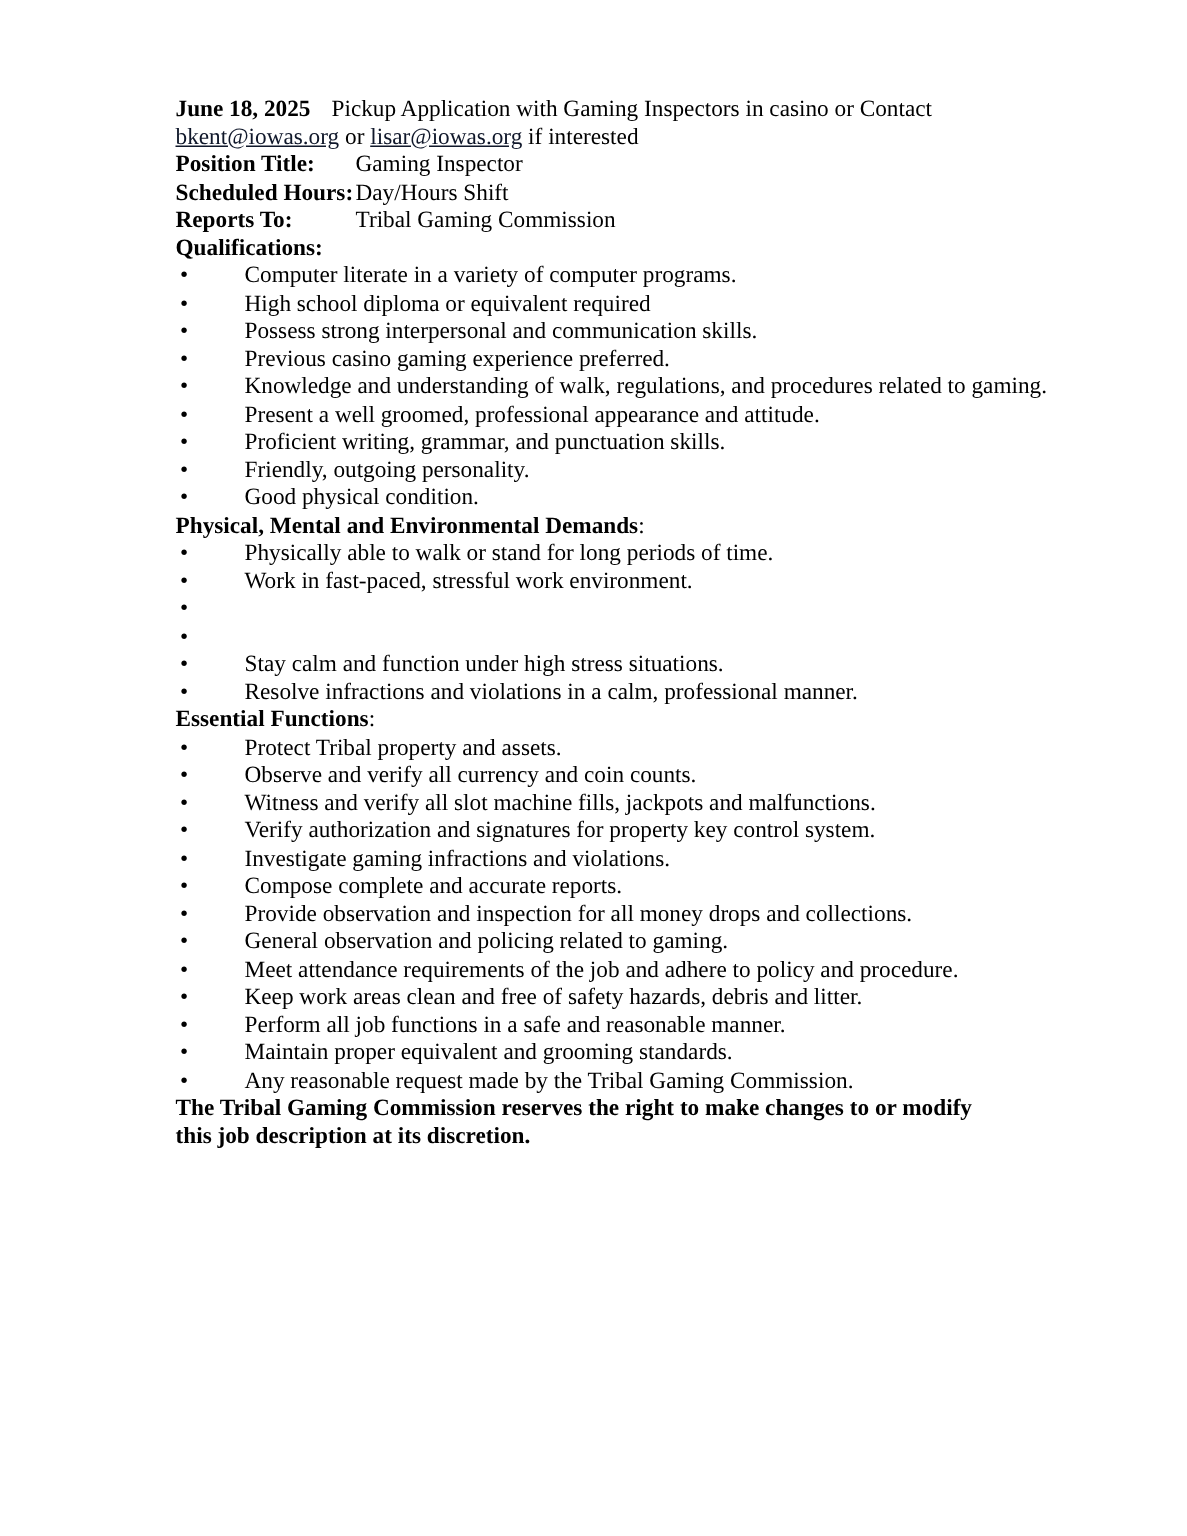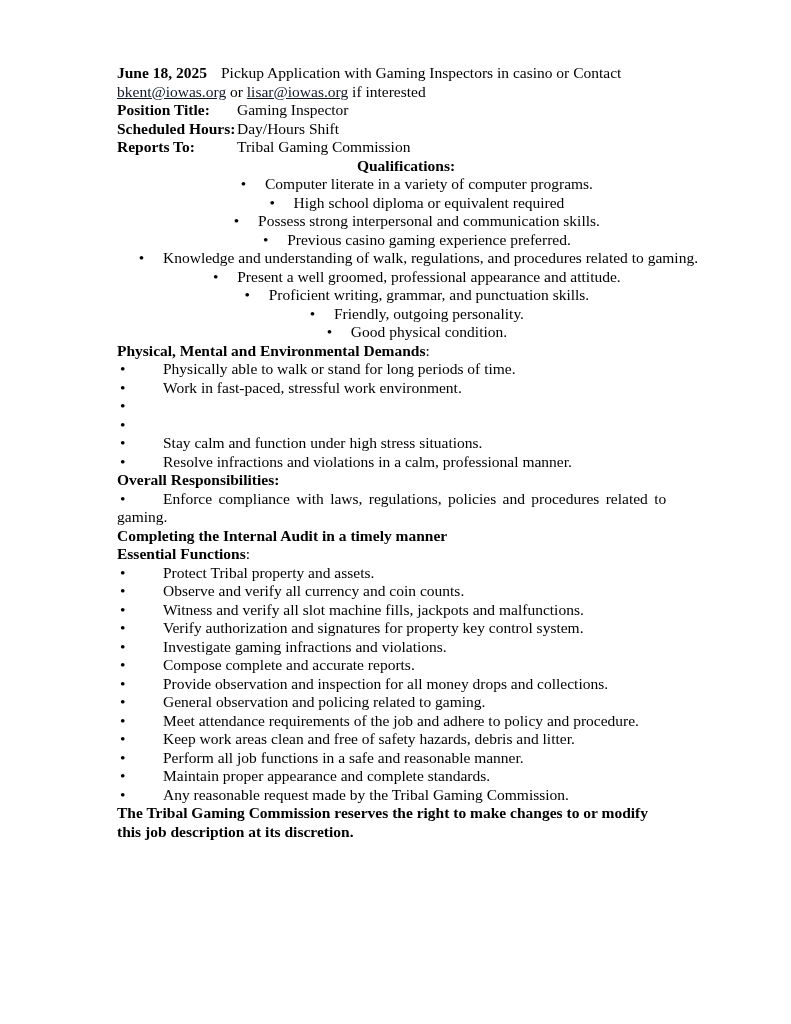--- a/index.html
+++ b/index.html
@@ -19,21 +19,21 @@
   .page p, .page div { margin: 0; padding: 0; }
   .b { font-weight: bold; }
   .hspace { display: inline-block; width: 14px; }
   .link { color: #0f172a; text-decoration: underline; cursor: pointer; }
   .info-row .row-label { display: inline-block; width: 120px; font-weight: bold; }
   .bullet-item { white-space: nowrap; }
   .bullet { display: inline-block; width: 46px; padding-left: 3px; box-sizing: border-box; }
   .bullet::before { content: "\2022"; }
   .justify-line { word-spacing: 2.5px; }
   .sec-position { margin-top: 50px; }
-  .sec-qual { margin-top: 18.5px; text-align: center; }
+  .sec-qual { margin-top: 18.5px; }
   .sec-physical { margin-top: 13px; }
   .sec-overall { margin-top: 13px; }
   .sec-essential { margin-top: 14px; }
   .sec-footer { margin-top: 10px; }
 </style>
 </head>
 <body>
 
 <div class="page">
 
@@ -65,41 +65,35 @@
     <div>
       <div class="bullet-item"><span class="bullet"></span><span>Physically able to walk or stand for long periods of time.</span></div>
       <div class="bullet-item"><span class="bullet"></span><span>Work in fast-paced, stressful work environment.</span></div>
       <div class="bullet-item"><span class="bullet"></span></div>
       <div class="bullet-item"><span class="bullet"></span></div>
       <div class="bullet-item"><span class="bullet"></span><span>Stay calm and function under high stress situations.</span></div>
       <div class="bullet-item"><span class="bullet"></span><span>Resolve infractions and violations in a calm, professional manner.</span></div>
     </div>
   </div>
 
-  <div class="sec-overall">
-    <div class="b">Overall Responsibilities:</div>
-    <div class="bullet-item"><span class="bullet"></span><span class="justify-line">Enforce compliance with laws, regulations, policies and procedures related to</span></div>
-    <div>gaming.</div>
-    <div class="b">Completing the Internal Audit in a timely manner</div>
-  </div>
 
   <div class="sec-essential">
     <div><span class="b">Essential Functions</span><span>:</span></div>
     <div>
       <div class="bullet-item"><span class="bullet"></span><span>Protect Tribal property and assets.</span></div>
       <div class="bullet-item"><span class="bullet"></span><span>Observe and verify all currency and coin counts.</span></div>
       <div class="bullet-item"><span class="bullet"></span><span>Witness and verify all slot machine fills, jackpots and malfunctions.</span></div>
       <div class="bullet-item"><span class="bullet"></span><span>Verify authorization and signatures for property key control system.</span></div>
       <div class="bullet-item"><span class="bullet"></span><span>Investigate gaming infractions and violations.</span></div>
       <div class="bullet-item"><span class="bullet"></span><span>Compose complete and accurate reports.</span></div>
       <div class="bullet-item"><span class="bullet"></span><span>Provide observation and inspection for all money drops and collections.</span></div>
       <div class="bullet-item"><span class="bullet"></span><span>General observation and policing related to gaming.</span></div>
       <div class="bullet-item"><span class="bullet"></span><span>Meet attendance requirements of the job and adhere to policy and procedure.</span></div>
       <div class="bullet-item"><span class="bullet"></span><span>Keep work areas clean and free of safety hazards, debris and litter.</span></div>
       <div class="bullet-item"><span class="bullet"></span><span>Perform all job functions in a safe and reasonable manner.</span></div>
-      <div class="bullet-item"><span class="bullet"></span><span>Maintain proper appearance and complete standards.</span></div>
+      <div class="bullet-item"><span class="bullet"></span><span>Maintain proper equivalent and grooming standards.</span></div>
       <div class="bullet-item"><span class="bullet"></span><span>Any reasonable request made by the Tribal Gaming Commission.</span></div>
     </div>
   </div>
 
   <p class="sec-footer b"><span>The Tribal Gaming Commission reserves the right to make changes to or modify</span><br><span>this job description at its discretion.</span></p>
 
 </div>
 
 </body></html>

